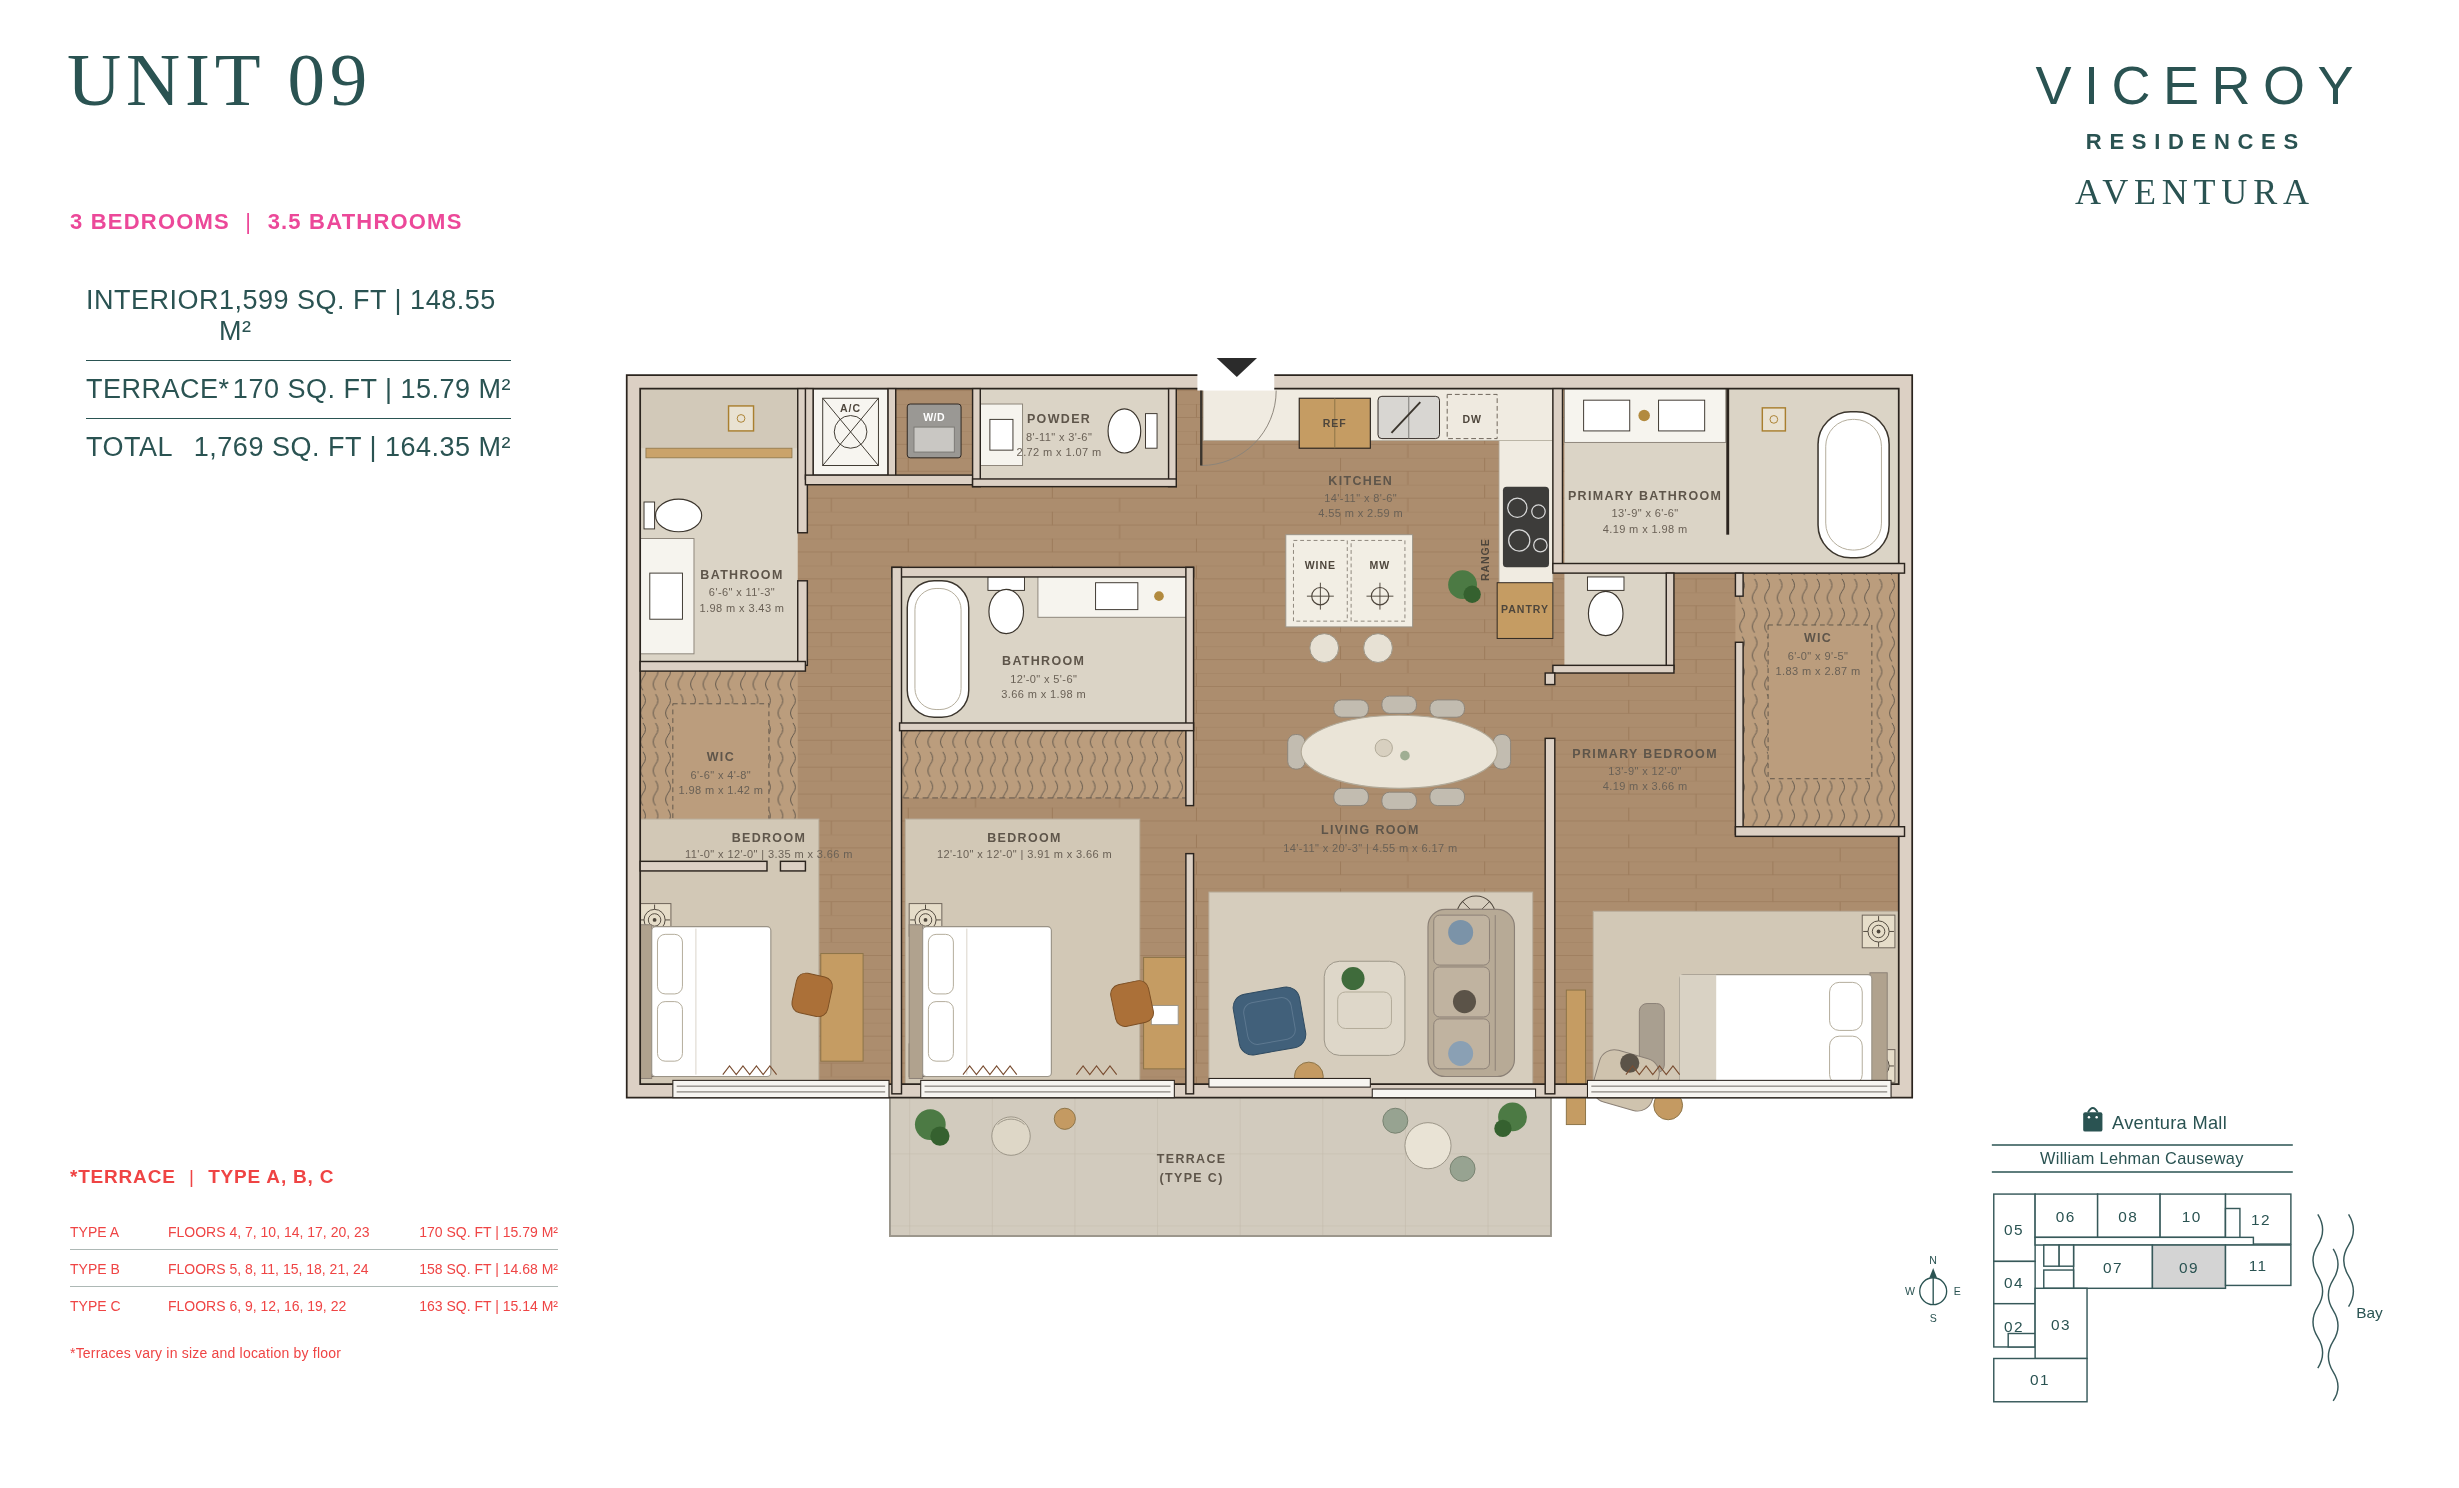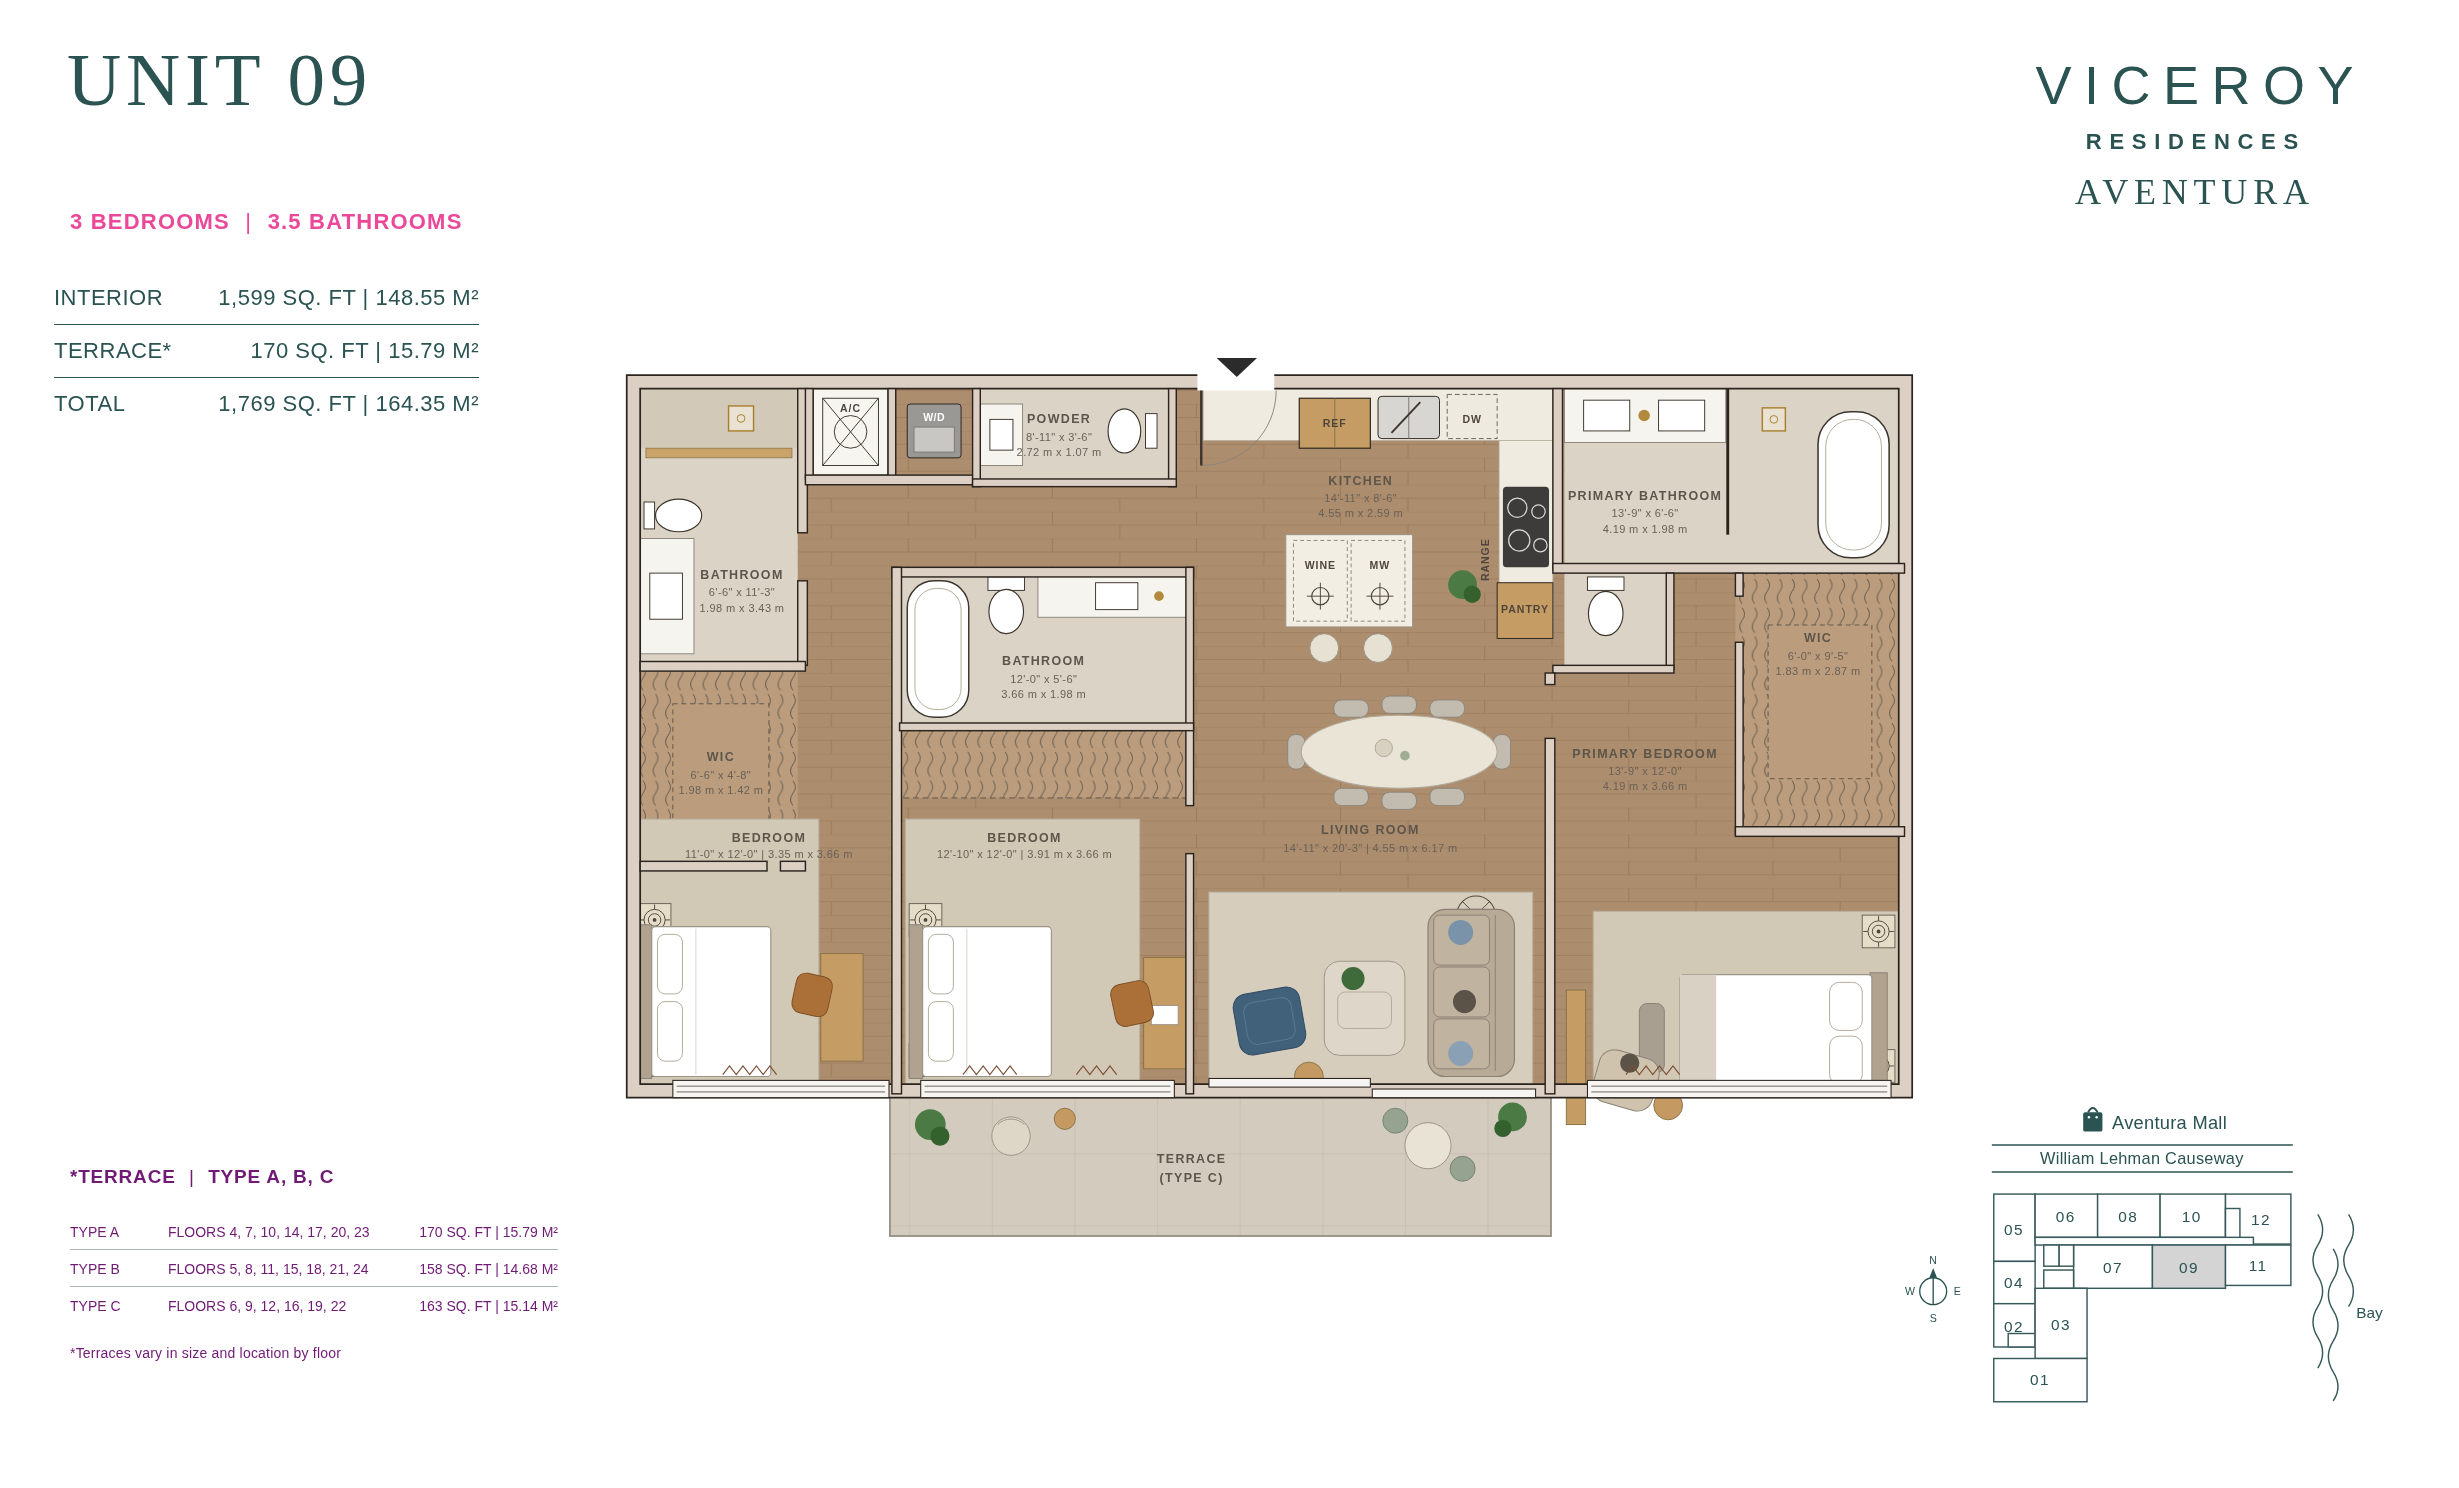--- a/index.html
+++ b/index.html
@@ -3,30 +3,30 @@
 <meta charset="utf-8">
 <style>
   html,body{margin:0;padding:0;width:2459px;height:1488px;background:#ffffff;overflow:hidden;
     font-family:"Liberation Sans",sans-serif;-webkit-font-smoothing:antialiased;}
   .abs{position:absolute;}
   
   .unit-title{left:67px;top:37px;font-family:"Liberation Serif",serif;font-weight:400;
     font-size:75px;letter-spacing:4.8px;color:#2a5352;}
   .specs{left:70px;top:209px;font-size:22px;font-weight:bold;letter-spacing:1.2px;color:#ec4899;}
   .specs .sep{margin:0 15.4px;font-weight:400;}
-  .area-table{left:54px;top:272px;width:425px;color:#2a5352;font-size:22px;letter-spacing:0.5px;text-align:right;}
+  .area-table{left:86px;top:272px;width:425px;color:#2a5352;font-size:27px;letter-spacing:0.5px;}
   .area-row{display:flex;justify-content:space-between;padding:13.4px 0 12.5px 0;}
   .area-row.rule{border-bottom:1px solid #2a5352;}
   
   .brand{left:2023px;top:54px;width:338px;text-align:center;color:#2a5352;}
   .brand .name{font-size:54px;font-weight:normal;letter-spacing:12.5px;padding-left:12.5px;}
   .brand .res{font-size:22px;font-weight:bold;letter-spacing:7.7px;padding-left:7.7px;margin-top:13.4px;}
   .brand .loc{font-family:"Liberation Serif",serif;font-size:36px;letter-spacing:5.8px;padding-left:5.8px;margin-top:15.4px;}
   
-  .tt{left:70px;top:1166px;width:488px;color:#701a75;}
+  .tt{left:70px;top:1166px;width:488px;color:#ef4444;}
   .tt-title{font-size:19px;font-weight:bold;letter-spacing:0.8px;margin-bottom:25px;}
   .tt-title .sep{margin:0 13.4px;font-weight:400;}
   .tt-row{display:grid;grid-template-columns:98px 250px 1fr;font-size:14px;
     padding:10.6px 0 9.6px 0;align-items:baseline;}
   .tt-row.rule{border-bottom:1px solid #adb8b5;}
   .tt-row .area{text-align:right;}
   .tt-foot{font-size:14px;margin-top:21px;letter-spacing:0.2px;}
   
   svg text{font-family:"Liberation Sans",sans-serif;}
   .rname{font-size:13px;font-weight:bold;letter-spacing:1.4px;fill:#5e554a;text-anchor:middle;}

